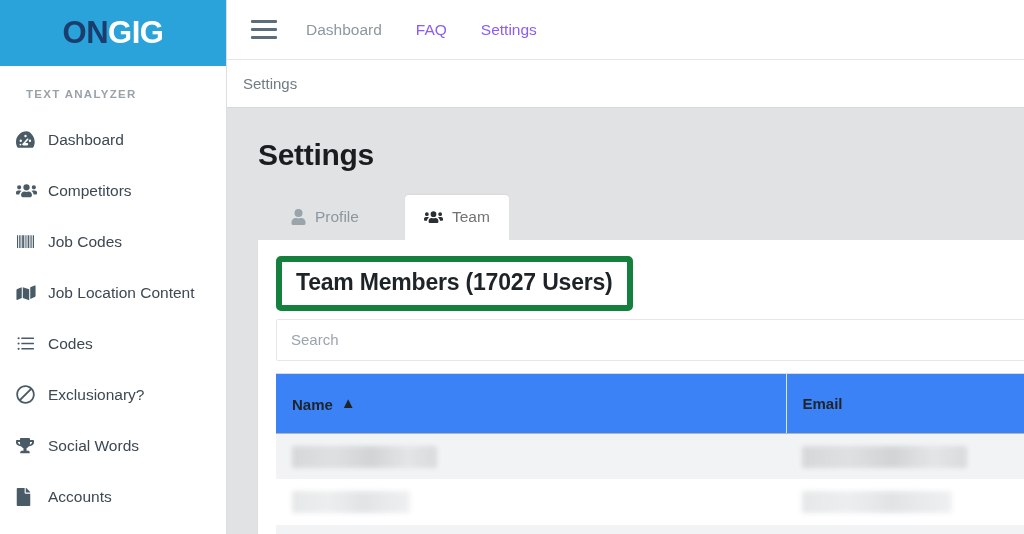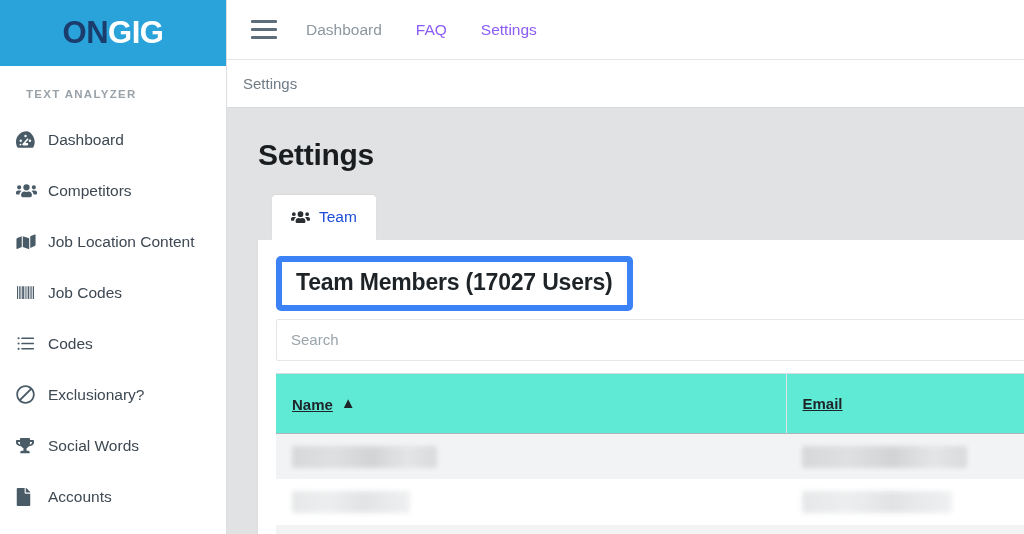--- a/index.html
+++ b/index.html
@@ -94,36 +94,37 @@
   #tabs { display: flex; align-items: flex-end; height: 45px; padding-left: 14px; }
   .tab {
     display: flex; align-items: center; height: 45px;
     padding: 0 19px; cursor: pointer; font-size: 15.5px;
     border-radius: 4px 4px 0 0;
   }
   .tab .tab-icon { display: flex; align-items: center; margin-right: 9px; }
   .tab.inactive { color: #8d979f; }
   .tab.inactive .tab-icon svg { fill: #9aa4ab; }
   .tab.active {
-    background: #ffffff; color: #1d4ed8;
+    background: #ffffff; color: #737373;
     box-shadow: 0 -1px 2px rgba(0,0,0,0.04);
+    margin-left: 27px;
   }
   .tab.active .tab-icon svg { fill: #2a2f34; }
 
   
   #card {
     background: #ffffff; margin-left: 0; width: 993px;
     min-height: 300px; position: relative;
     padding: 0 0 0 0;
     box-shadow: 0 1px 2px rgba(0,0,0,0.05);
   }
   #card-header-wrap { padding: 16px 18px 0 18px; }
   #members-heading-box {
     display: inline-block;
-    border: 6px solid #3b82f6;
+    border: 6px solid #15803d;
     background: #ffffff;
     border-radius: 5px;
     padding: 7px 14px 9px 14px;
   }
   #members-heading {
     font-size: 23px; font-weight: bold; color: #1e2327; white-space: nowrap;
     letter-spacing: -0.2px;
   }
 
   #search-wrap { padding: 8px 18px 0 18px; }
@@ -134,24 +135,23 @@
     padding: 0 14px; outline: none;
     font-family: "Liberation Sans", sans-serif;
     border-radius: 2px;
   }
   #search-input::placeholder { color: #9aa4ac; }
 
   #table-wrap { padding: 12px 18px 0 18px; }
   table#members-table { width: 100%; border-collapse: collapse; table-layout: fixed; }
   table#members-table thead th {
     height: 60px; text-align: left; font-size: 15px; font-weight: bold;
-    color: #1f2429; background: #5eead4;
+    color: #1f2429; background: #3b82f6;
     border-top: 1px solid #d9dcdf; border-bottom: 1px solid #aeb6bc;
     padding: 0 16px;
-    text-decoration: underline;
   }
   th.col-name { width: 510px; border-right: 1px solid #dfe2e4; }
   th.col-email { width: auto; }
   .sort-caret { display: inline-block; margin-left: 8px; vertical-align: 2px; }
 
   table#members-table tbody tr { height: 46px; }
   table#members-table tbody td { padding: 0 16px; vertical-align: middle; border: none; }
   tbody tr.row-shaded td { background: #f2f3f4; }
   tbody tr.row-plain td { background: #ffffff; }
   .redact {
@@ -194,34 +194,34 @@
         <span class="nav-icon">
           <svg width="21" height="17" viewBox="0 0 640 512">
               <path d="M96 224a64 64 0 1 0 0-128 64 64 0 0 0 0 128zm448 0a64 64 0 1 0 0-128 64 64 0 0 0 0 128zm32 32h-64c-17 0-33 7-45 18 39 21 67 60 73 106h68c18 0 32-14 32-32v-28c0-35-29-64-64-64zM320 256a96 96 0 1 0 0-192 96 96 0 0 0 0 192zm66 32h-8c-18 8-37 13-58 13s-40-5-58-13h-8c-55 0-99 44-99 99v25c0 27 21 48 48 48h234c27 0 48-21 48-48v-25c0-55-44-99-99-99zM173 274c-12-11-28-18-45-18H64c-35 0-64 29-64 64v28c0 18 14 32 32 32h68c6-46 34-85 73-106z"></path>
             </svg>
         </span>
         <span class="nav-label">Competitors</span>
       </div>
 
       <div class="nav-item">
         <span class="nav-icon">
+          <svg width="19" height="17" viewBox="0 0 512 512">
+              <path d="M0 64h32v384H0zM58 64h26v384H58zM104 64h26v384h-26zM156 64h52v384h-52zM232 64h26v384h-26zM284 64h14v384h-14zM320 64h40v384h-40zM382 64h26v384h-26zM432 64h26v384h-26zM480 64h32v384h-32z"></path>
+            </svg>
+        </span>
+        <span class="nav-label">Job Codes</span>
+      </div>
+
+      <div class="nav-item">
+        <span class="nav-icon">
           <svg width="20" height="17" viewBox="0 0 576 512">
               <path d="M0 117v346c0 12 12 20 23 16l137-55V96L25 150c-15 6-25 21-25 37zM192 96v328l192 64V160L192 96zm361-54L416 97v351l135-54c15-6 25-21 25-37V58c0-12-12-20-23-16z"></path>
             </svg>
         </span>
         <span class="nav-label">Job Location Content</span>
-      </div>
-
-      <div class="nav-item">
-        <span class="nav-icon">
-          <svg width="19" height="17" viewBox="0 0 512 512">
-              <path d="M0 64h32v384H0zM58 64h26v384H58zM104 64h26v384h-26zM156 64h52v384h-52zM232 64h26v384h-26zM284 64h14v384h-14zM320 64h40v384h-40zM382 64h26v384h-26zM432 64h26v384h-26zM480 64h32v384h-32z"></path>
-            </svg>
-        </span>
-        <span class="nav-label">Job Codes</span>
       </div>
 
       <div class="nav-item">
         <span class="nav-icon">
           <svg width="19" height="17" viewBox="0 0 512 512">
               <path d="M80 96a32 32 0 1 1-64 0 32 32 0 0 1 64 0zm0 160a32 32 0 1 1-64 0 32 32 0 0 1 64 0zm0 160a32 32 0 1 1-64 0 32 32 0 0 1 64 0zM144 72h352c9 0 16 7 16 16v16c0 9-7 16-16 16H144c-9 0-16-7-16-16V88c0-9 7-16 16-16zm0 160h352c9 0 16 7 16 16v16c0 9-7 16-16 16H144c-9 0-16-7-16-16v-16c0-9 7-16 16-16zm0 160h352c9 0 16 7 16 16v16c0 9-7 16-16 16H144c-9 0-16-7-16-16v-16c0-9 7-16 16-16z"></path>
             </svg>
         </span>
         <span class="nav-label">Codes</span>
       </div>
@@ -272,20 +272,28 @@
     <div id="breadcrumbbar">
       <span class="crumb">Settings</span>
     </div>
 
     <main id="content">
 
       <h1 id="page-title">Settings</h1>
 
       <div id="tabs">
 
+        <div class="tab inactive">
+          <span class="tab-icon">
+            <svg width="15" height="16" viewBox="0 0 448 512">
+                <path d="M224 256a128 128 0 1 0 0-256 128 128 0 0 0 0 256zm89 32h-17c-22 10-47 16-72 16s-50-6-72-16h-17C60 288 0 348 0 422v42c0 27 21 48 48 48h352c27 0 48-21 48-48v-42c0-74-60-134-135-134z"></path>
+              </svg>
+          </span>
+          <span>Profile</span>
+        </div>
 
 
         <div class="tab active">
           <span class="tab-icon">
             <svg width="19" height="16" viewBox="0 0 640 512">
                 <path d="M96 224a64 64 0 1 0 0-128 64 64 0 0 0 0 128zm448 0a64 64 0 1 0 0-128 64 64 0 0 0 0 128zm32 32h-64c-17 0-33 7-45 18 39 21 67 60 73 106h68c18 0 32-14 32-32v-28c0-35-29-64-64-64zM320 256a96 96 0 1 0 0-192 96 96 0 0 0 0 192zm66 32h-8c-18 8-37 13-58 13s-40-5-58-13h-8c-55 0-99 44-99 99v25c0 27 21 48 48 48h234c27 0 48-21 48-48v-25c0-55-44-99-99-99zM173 274c-12-11-28-18-45-18H64c-35 0-64 29-64 64v28c0 18 14 32 32 32h68c6-46 34-85 73-106z"></path>
               </svg>
           </span>
           <span>Team</span>
         </div>

